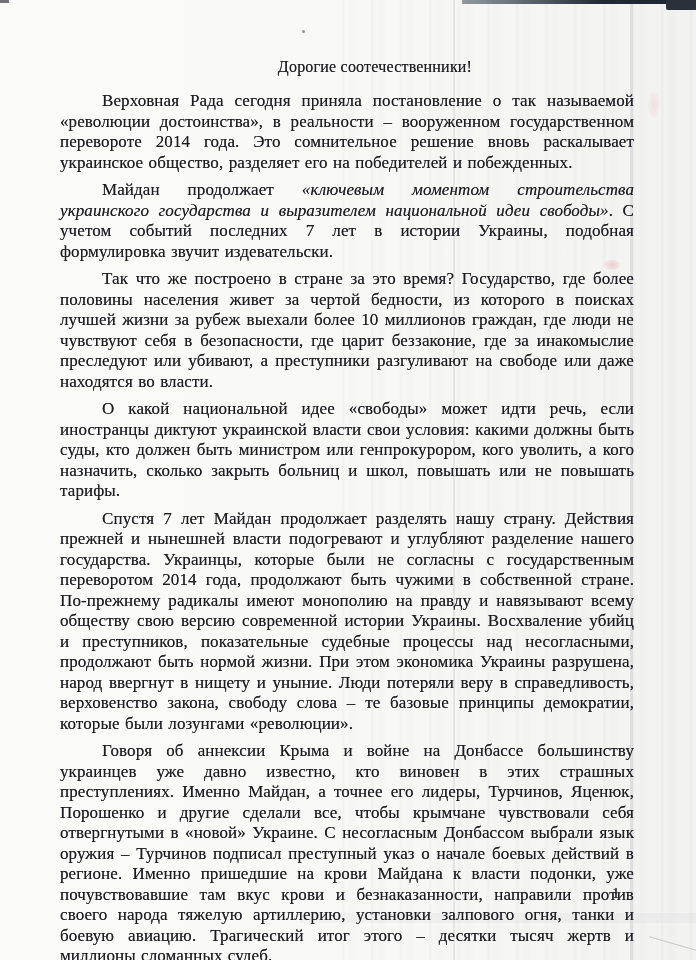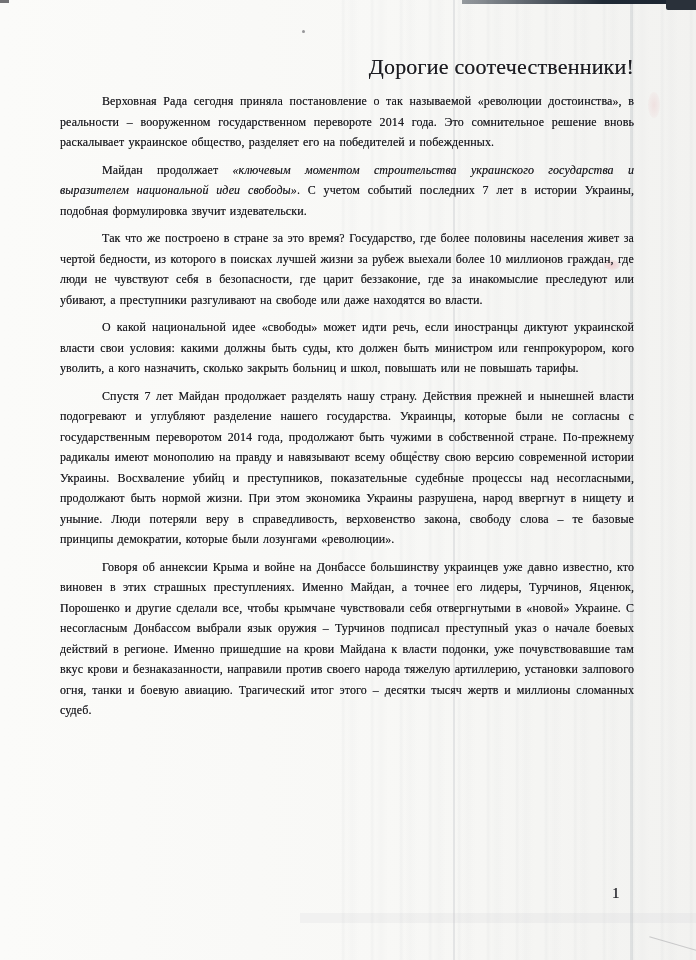--- a/index.html
+++ b/index.html
@@ -83,29 +83,29 @@
   }
   .content {
     position: absolute;
     left: 60px;
     top: 56px;
     width: 574px;
     color: #1c1c21;
     text-shadow: 0 0 0.4px rgba(25,25,30,0.65);
   }
   .doc-title {
-    text-align: right;
+    text-align: center;
     padding-left: 56px;
-    font-size: 22px;
+    font-size: 16px;
     line-height: 22px;
     margin: 0 0 13px 0;
     letter-spacing: 0.2px;
   }
   .content p {
-    font-size: 12px;
+    font-size: 17px;
     line-height: 20.5px;
     text-align: justify;
     text-indent: 42px;
     margin: 0 0 7px 0;
     letter-spacing: 0.1px;
     word-spacing: 1px;
   }
   .seg-italic {
     font-style: italic;
   }

